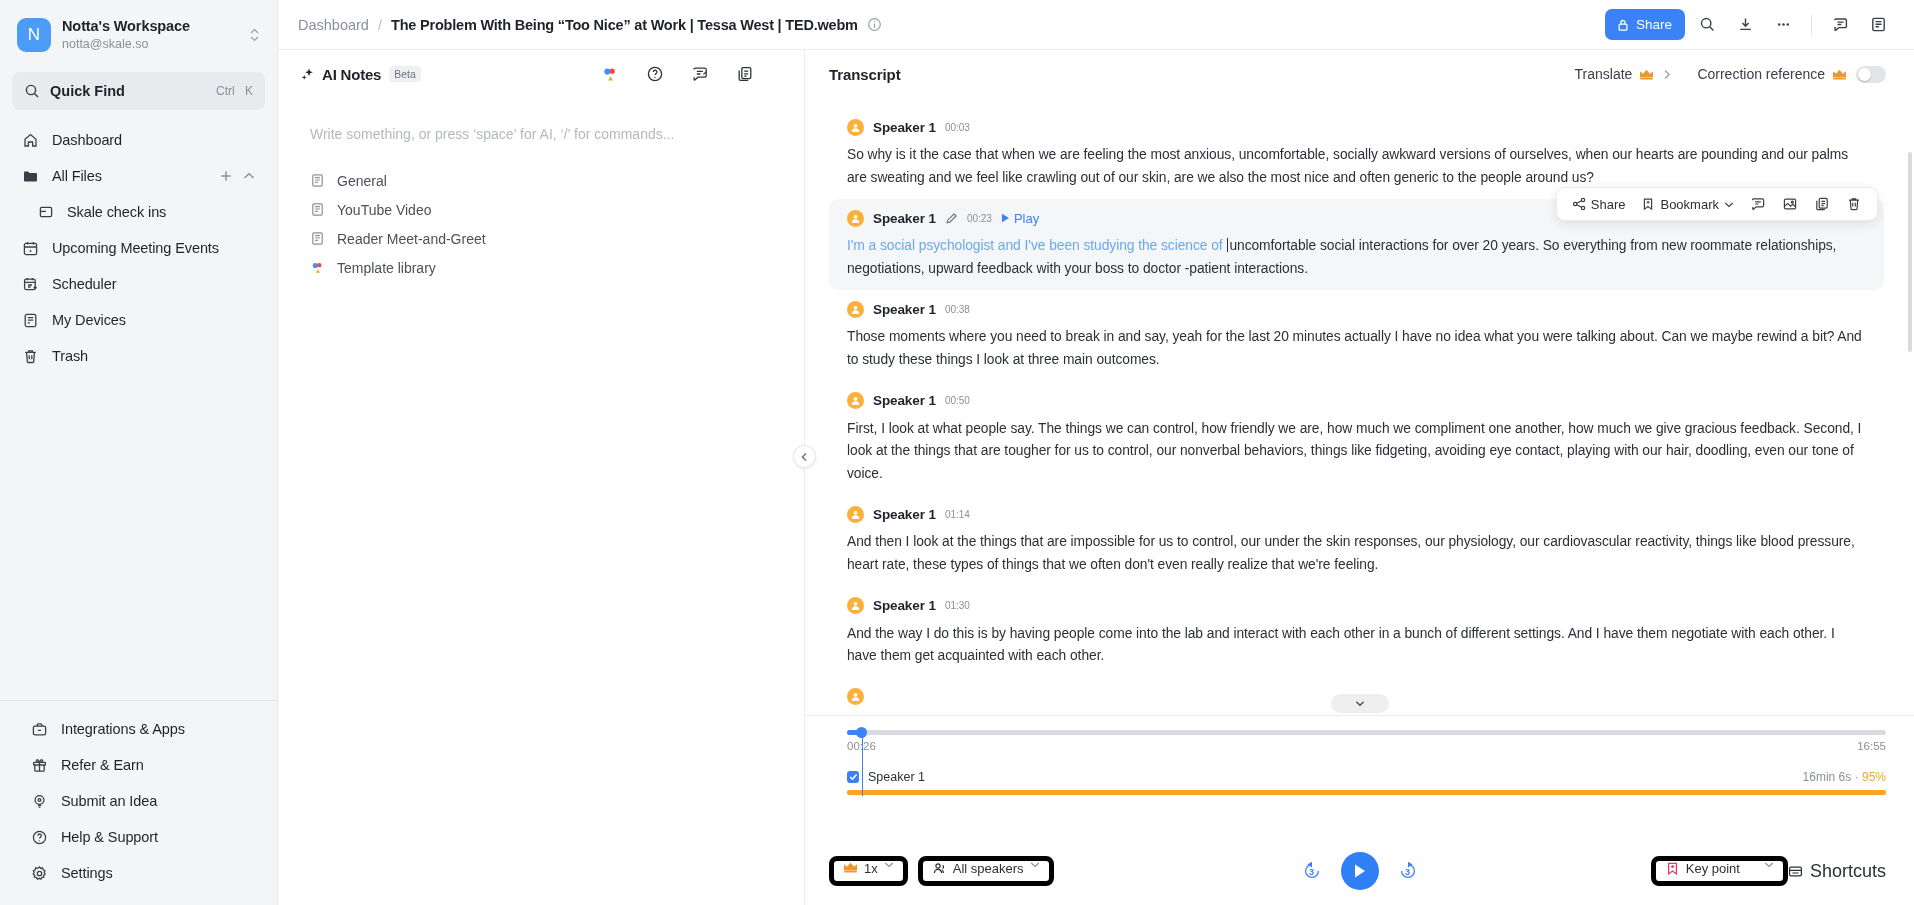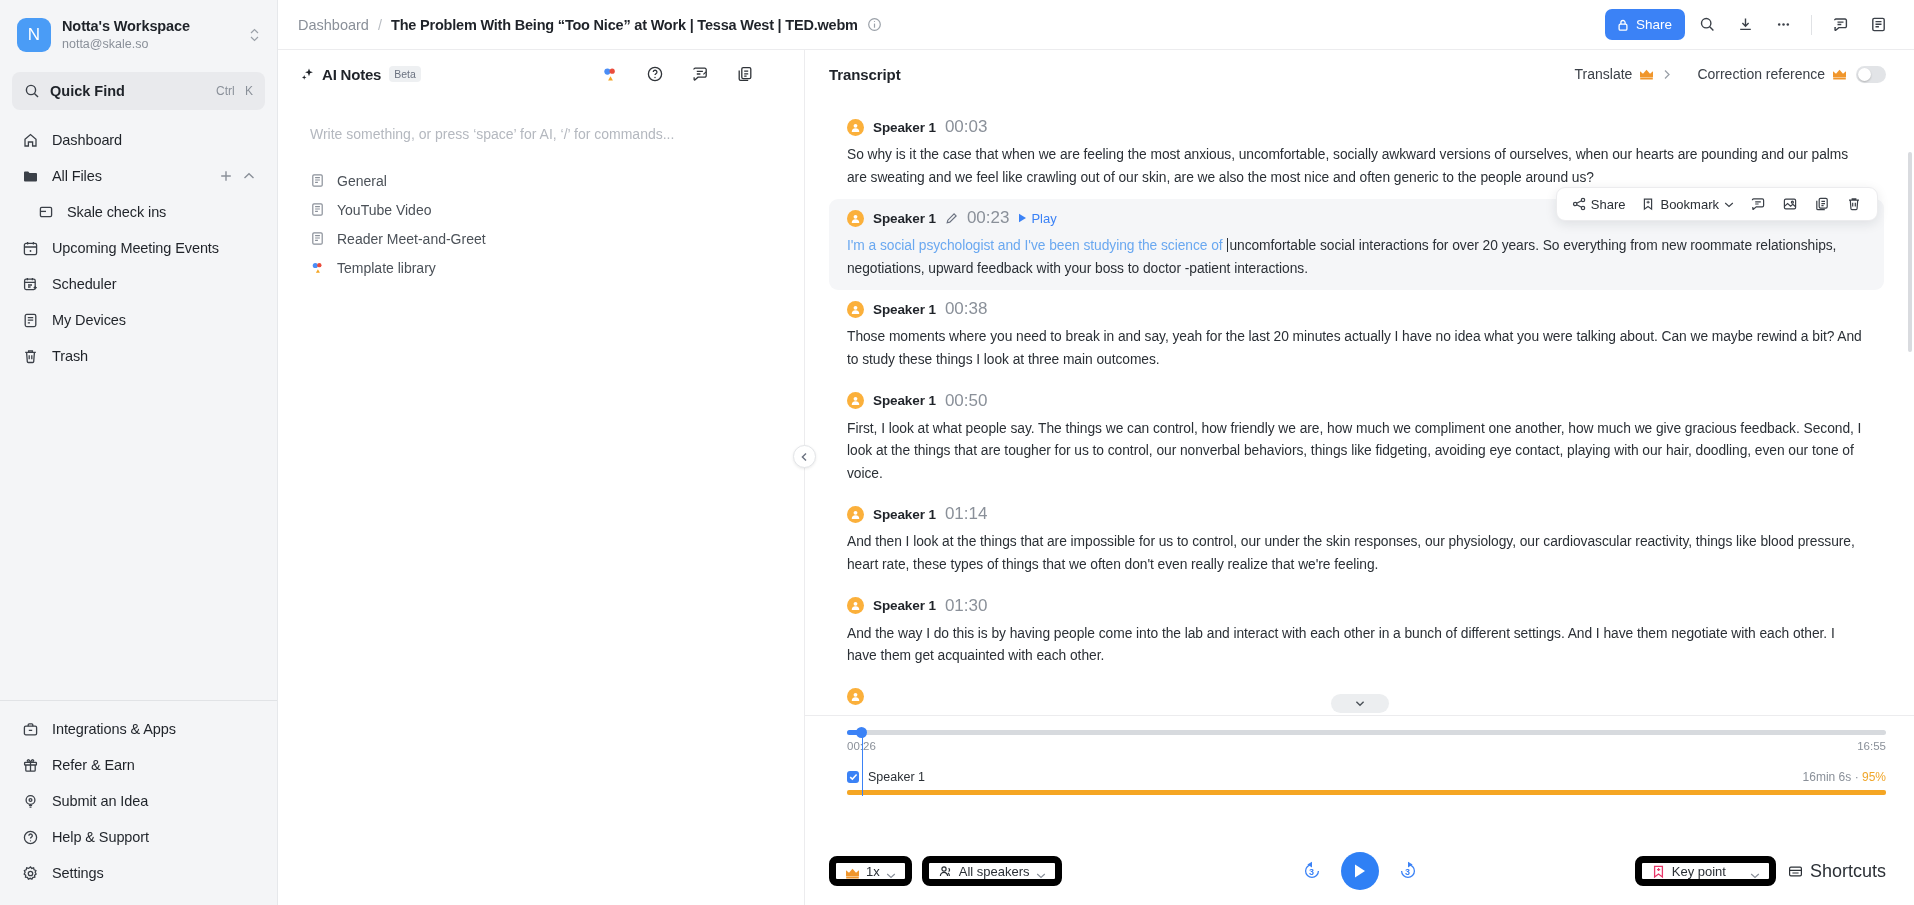--- a/index.html
+++ b/index.html
@@ -54,21 +54,21 @@
     display: flex; align-items: center; gap: 13px;
     height: 36px; padding: 0 10px; border-radius: 7px;
     font-size: 14.5px; color: #1f2329; cursor: pointer;
   }
   .nav-item .nav-label { flex: 1; letter-spacing: -0.1px;}
   .nav-sub { padding-left: 26px; }
   .nav-actions { display: flex; align-items: center; gap: 10px; color: #8a9099; }
   .icon { display: inline-flex; align-items: center; justify-content: center; color:#3b4048; flex: 0 0 auto;}
   .icon svg { display:block; }
 
-  .sidebar-bottom { border-top: 1px solid #e1e3e6; padding: 10px 12px 14px 12px; }
+  .sidebar-bottom { border-top: 1px solid #e1e3e6; padding: 10px 12px 14px 21px; }
 
   
   .main { flex: 1; display: flex; flex-direction: column; min-width: 0; height: 905px; background:#fff;}
 
   .topbar {
     height: 50px; flex: 0 0 50px;
     display: flex; align-items: center;
     padding: 0 20px 0 20px;
     border-bottom: 1px solid #ececee;
   }
@@ -163,21 +163,21 @@
   .seg { padding: 8px 18px 10px 18px; border-radius: 9px; position: relative; }
   .seg.active { background: #f5f6f8; }
   .seg-head { display: flex; align-items: center; gap: 9px; height: 22px; margin-bottom: 6px;}
   .avatar-s {
     width: 17px; height: 17px; border-radius: 50%;
     background: #fbb03b; display: flex; align-items: center; justify-content: center;
     flex: 0 0 17px;
   }
   .spk { font-size: 13.5px; font-weight: 700; color: #1f2329; letter-spacing:-0.1px;}
   .edit-ic { color: #6b7280; display:flex; }
-  .tm { font-size: 17px; color: #8a9099; }
+  .tm { font-size: 10px; color: #8a9099; }
   .play-link { display: flex; align-items: center; gap: 4px; font-size: 13px; color: #3b82f6; cursor:pointer;}
   .seg-text { font-size: 13.8px; line-height: 22.6px; color: #2b3036; letter-spacing: -0.05px;}
   .hl-part { color: #6aa8f0; }
   .caret-blink { display: inline-block; width: 1px; height: 14px; background: #2b3036; vertical-align: -2px; margin: 0 1px;}
 
   .seg-toolbar {
     position: absolute; right: 6px; top: -12px;
     background: #fff; border: 1px solid #ececee; border-radius: 9px;
     box-shadow: 0 3px 12px rgba(20,25,35,.10);
     height: 34px; display: flex; align-items: center; gap: 0px;
@@ -218,36 +218,36 @@
   .spk-meta { margin-left: auto; font-size: 12px; color: #8a9099;}
   .spk-meta .pct { color: #f0a62a; }
   .wave { margin-top: 6px; margin-left: 18px; height: 5px; background: #f5a623; border-radius: 2px; }
 
   .controls {
     flex: 0 0 68px; display: flex; align-items: center;
     padding: 0 28px 0 24px; position: relative;
   }
   .ctl-left { display: flex; align-items: center; gap: 10px; }
   .pill {
-    height: 30px; border: 7px solid #000000; border-radius: 8px;
-    display: flex; align-items: flex-end; gap: 6px; padding: 0 9px;
+    height: 30px; border: 5px solid #000000; border-radius: 8px;
+    display: flex; align-items: flex-start; gap: 6px; padding: 0 9px;
     font-size: 13px; color: #2b3036; cursor: pointer; background: #fff;
   }
   .ctl-center {
     position: absolute; left: 50%; transform: translateX(-50%);
     display: flex; align-items: center; gap: 18px;
   }
   .skip { color: #3b82f6; cursor: pointer; position: relative; display:flex; align-items:center; justify-content:center;}
   .skip .n { position: absolute; font-size: 9px; font-weight: 600; color:#3b82f6; top: 7px; left:0; right:0; text-align:center;}
   .play-btn {
     width: 38px; height: 38px; border-radius: 50%;
     background: #2f80f5; display: flex; align-items: center; justify-content: center;
     cursor: pointer;
   }
-  .ctl-right { margin-left: auto; display: flex; align-items: center; gap: 12px; }
+  .ctl-right { margin-left: auto; display: flex; align-items: center; gap: 0; }
   .shortcuts { display: flex; align-items: center; gap: 7px; font-size: 18px; color: #2b3036; cursor: pointer;}
 
   .vscroll {
     position: absolute; right: 2px; top: 54px; width: 4px; height: 200px;
     border-radius: 2px; background: #d9dbdf;
   }
 </style>
 </head>
 <body>
 

